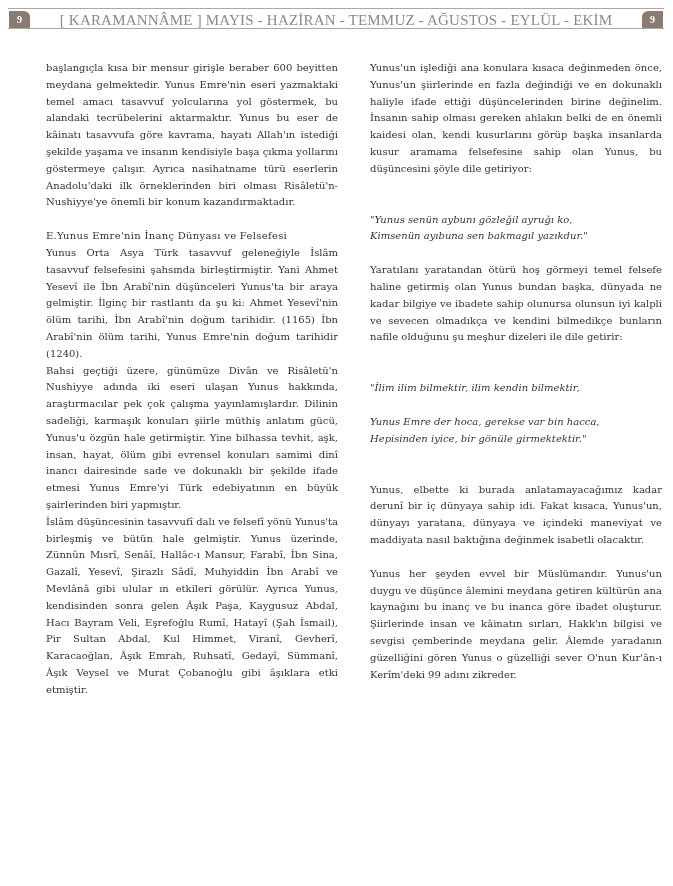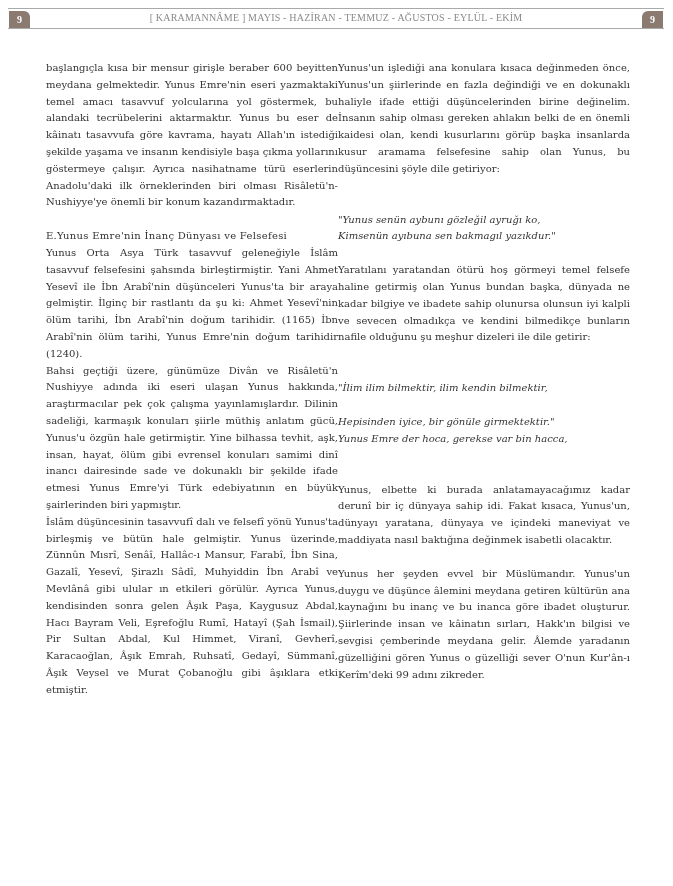--- a/index.html
+++ b/index.html
@@ -2,25 +2,25 @@
 <html><head>
 <meta charset="utf-8">
 <style>
   html, body { margin: 0; padding: 0; background: #ffffff; }
   body { width: 673px; height: 886px; position: relative; overflow: hidden; font-family: "DejaVu Serif", "Liberation Serif", serif; color: #333333; }
 
   .header { position: absolute; left: 8px; top: 8px; width: 656px; height: 19px; border-top: 1px solid #a9a9a9; border-bottom: 1px solid #a9a9a9; }
   .page-num { position: absolute; top: 2px; width: 21px; height: 17px; background: #8a7a70; color: #fff; font-size: 10px; font-weight: bold; text-align: center; line-height: 17px; font-family: "Liberation Serif", serif; }
   .page-num.left { left: 1px; border-top-right-radius: 6px; }
   .page-num.right { right: 1px; border-top-left-radius: 6px; }
-  .header-title { position: absolute; left: 0; right: 0; top: 3px; text-align: center; font-family: "Liberation Serif", serif; font-size: 10px; color: #8a8a8a; letter-spacing: 0.2px; }
+  .header-title { position: absolute; left: 0; right: 0; top: 3px; text-align: center; font-family: "Liberation Serif", serif; font-size: 15px; color: #8a8a8a; letter-spacing: 0.2px; }
 
   .col { position: absolute; top: 60px; width: 292px; font-size: 10px; line-height: 16.8px; text-align: justify; }
   .col.left { left: 46px; }
-  .col.right { left: 338px; }
+  .col.right { left: 370px; }
   .col p { margin: 0; }
   .heading { font-weight: normal; margin: 0; letter-spacing: 0.3px; }
   .quote { font-style: italic; margin: 0; text-align: left; }
   .gap-s { height: 17px; }
   .gap-l { height: 34px; }
 </style>
 </head>
 <body>
 
 <div class="header">
@@ -41,19 +41,19 @@
 <div class="col right">
   <p>Yunus'un işlediği ana konulara kısaca değinmeden önce, Yunus'un şiirlerinde en fazla değindiği ve en dokunaklı haliyle ifade ettiği düşüncelerinden birine değinelim. İnsanın sahip olması gereken ahlakın belki de en önemli kaidesi olan, kendi kusurlarını görüp başka insanlarda kusur aramama felsefesine sahip olan Yunus, bu düşüncesini şöyle dile getiriyor:</p>
   <div class="gap-l"></div>
   <p class="quote">"Yunus senün aybunı gözleğil ayruğı ko,</p>
   <p class="quote">Kimsenün ayıbuna sen bakmagıl yazıkdur."</p>
   <div class="gap-s"></div>
   <p>Yaratılanı yaratandan ötürü hoş görmeyi temel felsefe haline getirmiş olan Yunus bundan başka, dünyada ne kadar bilgiye ve ibadete sahip olunursa olunsun iyi kalpli ve sevecen olmadıkça ve kendini bilmedikçe bunların nafile olduğunu şu meşhur dizeleri ile dile getirir:</p>
   <div class="gap-l"></div>
   <p class="quote">"İlim ilim bilmektir, ilim kendin bilmektir,</p>
   <div class="gap-s"></div>
+  <p class="quote">Yunus Emre der hoca, gerekse var bin hacca,</p>
   <p class="quote">Hepisinden iyice, bir gönüle girmektektir."</p>
-  <p class="quote">Yunus Emre der hoca, gerekse var bin hacca,</p>
   <div class="gap-l"></div>
   <p>Yunus, elbette ki burada anlatamayacağımız kadar derunî bir iç dünyaya sahip idi. Fakat kısaca, Yunus'un, dünyayı yaratana, dünyaya ve içindeki maneviyat ve maddiyata nasıl baktığına değinmek isabetli olacaktır.</p>
   <div class="gap-s"></div>
   <p>Yunus her şeyden evvel bir Müslümandır. Yunus'un duygu ve düşünce âlemini meydana getiren kültürün ana kaynağını bu inanç ve bu inanca göre ibadet oluşturur. Şiirlerinde insan ve kâinatın sırları, Hakk'ın bilgisi ve sevgisi çemberinde meydana gelir. Âlemde yaradanın güzelliğini gören Yunus o güzelliği sever O'nun Kur'ân-ı Kerîm'deki 99 adını zikreder.</p>
 </div>
 
 </body></html>

